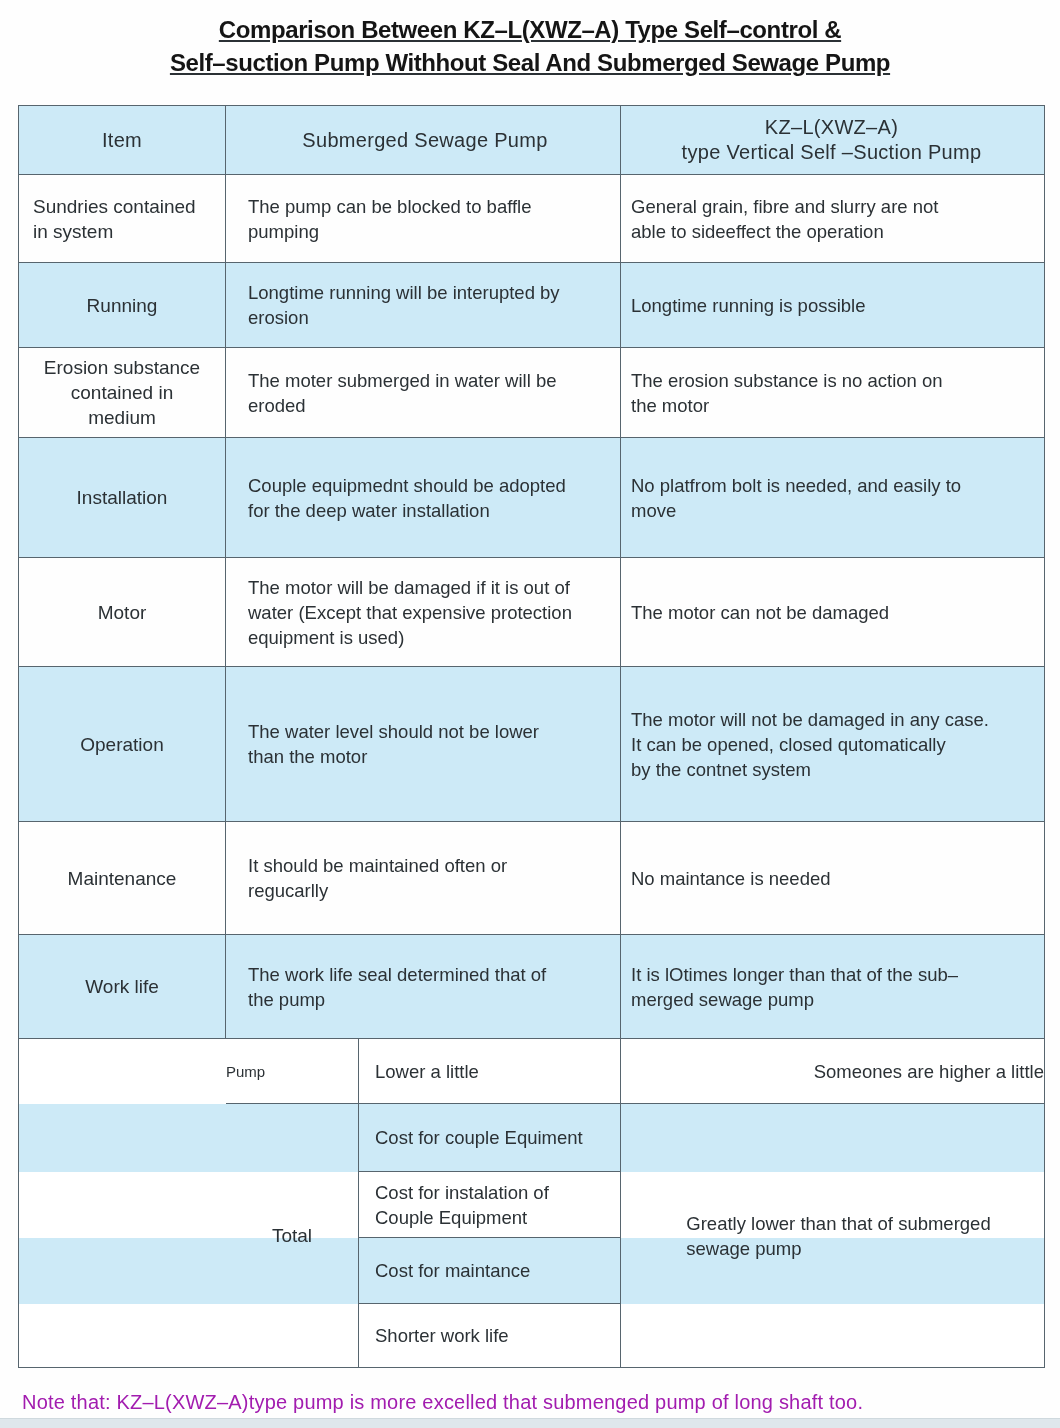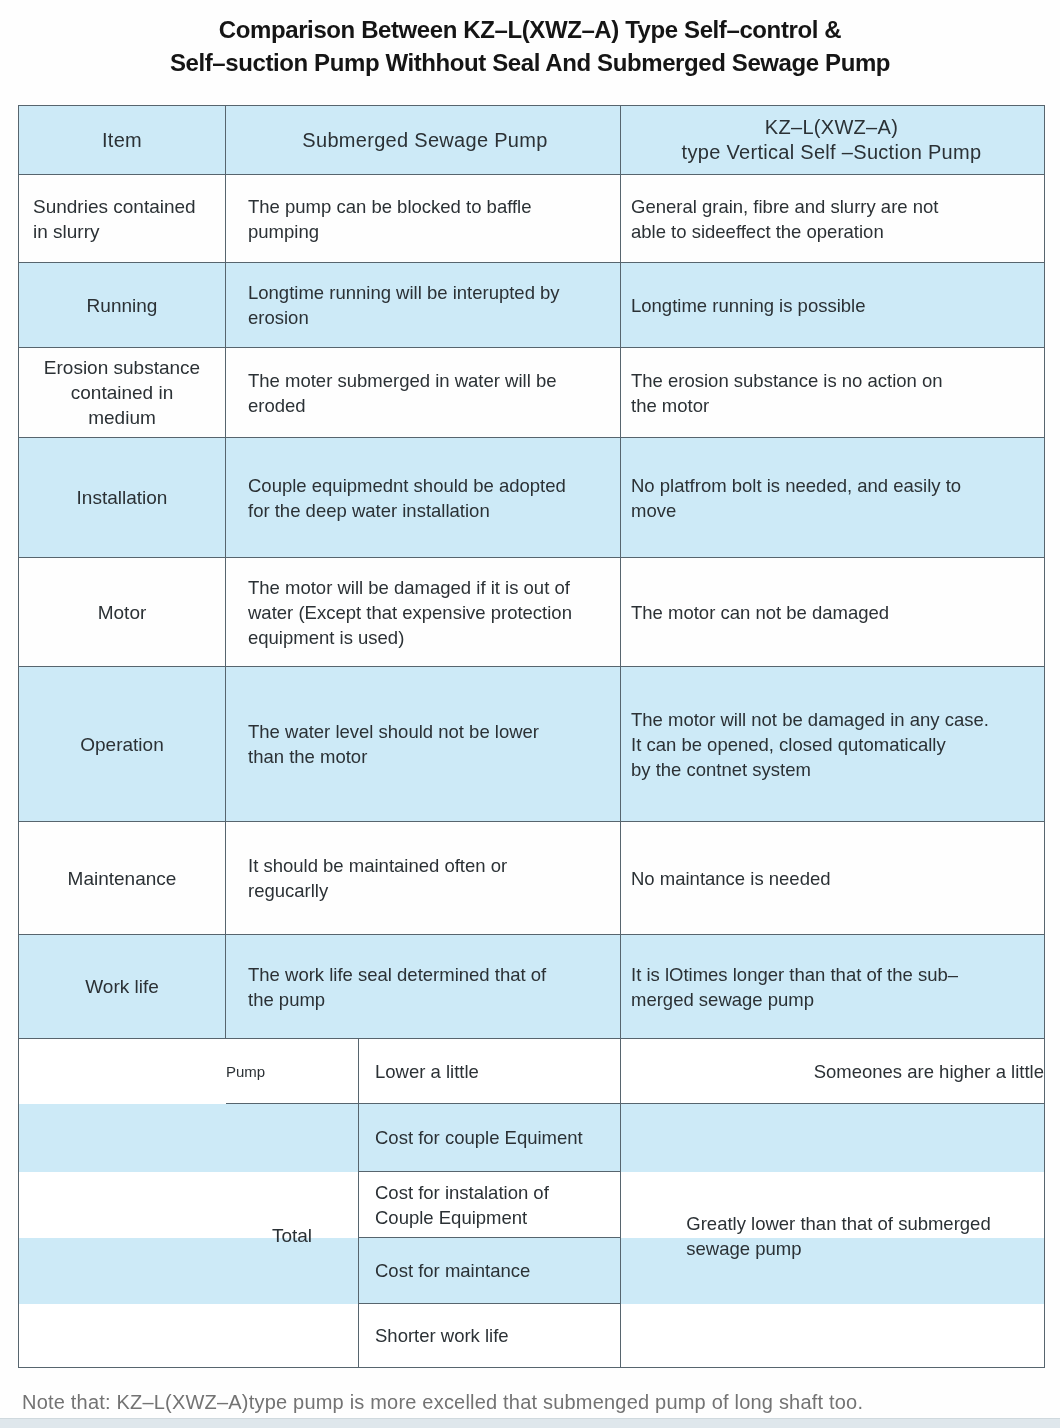--- a/index.html
+++ b/index.html
@@ -1,19 +1,20 @@
 <!DOCTYPE html>
 <html style="--row-blue: #cdeaf7; --border: #57656e; --text: #2b3135; --bottom-strip: #dfe7ec;"><head>
 <meta charset="utf-8">
 <style>
   html,body{margin:0;padding:0;background:#fff;}
   .page{
     position:relative;width:1060px;height:1428px;overflow:hidden;
     background:#fefefe;color:var(--text,#2b3135);
     font-family:"Liberation Sans","DejaVu Sans",sans-serif;
+    text-decoration:underline;
   }
   .title{
     padding-top:13px;text-align:center;font-weight:bold;
     font-size:24px;line-height:33px;letter-spacing:-0.4px;color:#151515;
   }
   .tbl{
     position:absolute;left:18px;top:105px;width:1025px;
     border:1px solid var(--border,#57656e);box-sizing:content-box;
     font-size:18.5px;line-height:25px;
   }
@@ -48,21 +49,21 @@
   .p-price{grid-area:1/1/6/2;justify-content:center;text-align:center;font-size:19px;}
   .p-pump{grid-area:1/2/2/3;justify-content:flex-start;text-align:center;font-size:15px;}
   .p-total{grid-area:2/2/6/3;justify-content:center;text-align:center;font-size:19px;}
   .p-lower{grid-area:1/3/2/4;padding-left:16px;}
   .p-cost1{grid-area:2/3/3/4;padding-left:16px;}
   .p-cost2{grid-area:3/3/4/4;padding-left:16px;}
   .p-cost3{grid-area:4/3/5/4;padding-left:16px;}
   .p-cost4{grid-area:5/3/6/4;padding-left:16px;}
   .p-someones{grid-area:1/4/2/5;padding-left:10px;justify-content:flex-end;}
   .p-greatly{grid-area:2/4/6/5;padding-left:12px;justify-content:center;}
-  .note{position:absolute;left:22px;top:1391px;font-size:20px;letter-spacing:0.2px;color:#737373;}
+  .note{position:absolute;left:22px;top:1391px;font-size:20px;letter-spacing:0.2px;color:#a21caf;}
   .bottom-strip{position:absolute;left:0;bottom:0;width:100%;height:9px;
     background:var(--bottom-strip,#dfe7ec);border-top:1px solid #cfd9de;}
 </style>
 </head>
 <body>
 
 <div class="page">
 
   <div class="title">
     <div>Comparison Between KZ–L(XWZ–A) Type Self–control &amp;</div>
@@ -80,21 +81,21 @@
         </div>
       <div class="c c3 hc">
           <span>KZ–L(XWZ–A)
 type Vertical Self –Suction Pump</span>
         </div>
     </div>
 
     <div class="trow h-r1">
       <div class="c c1 leftal">
           <span>Sundries contained
-in slurry</span>
+in system</span>
         </div>
       <div class="c c2">
           <span>The pump can be blocked to baffle
 pumping</span>
         </div>
       <div class="c c3">
           <span>General grain, fibre and slurry are not
 able to sideeffect the operation</span>
         </div>
     </div>

